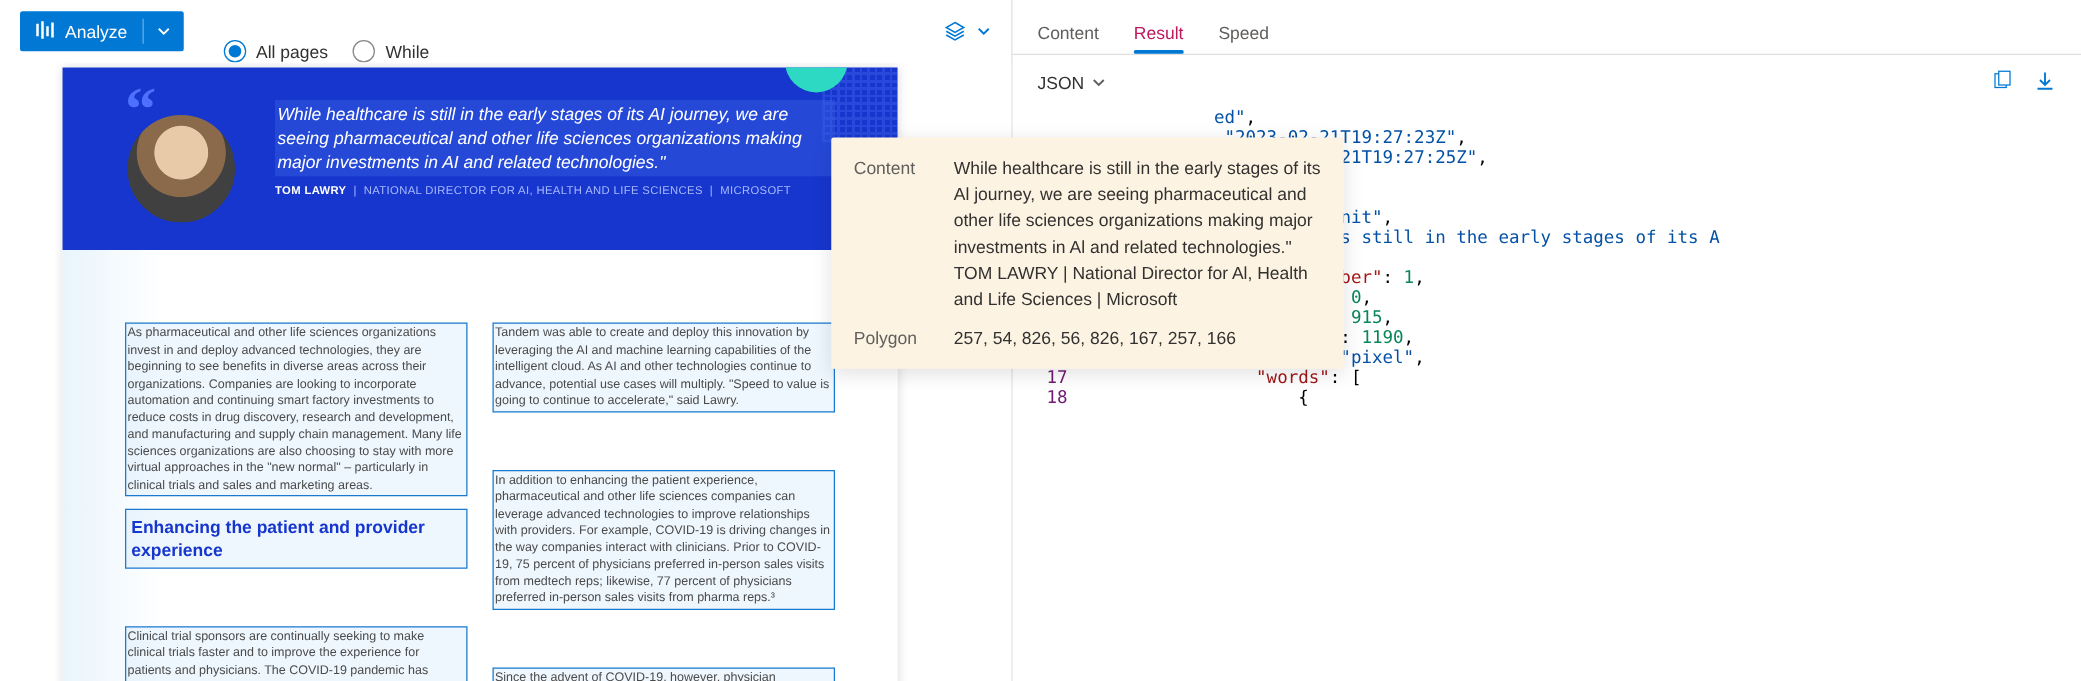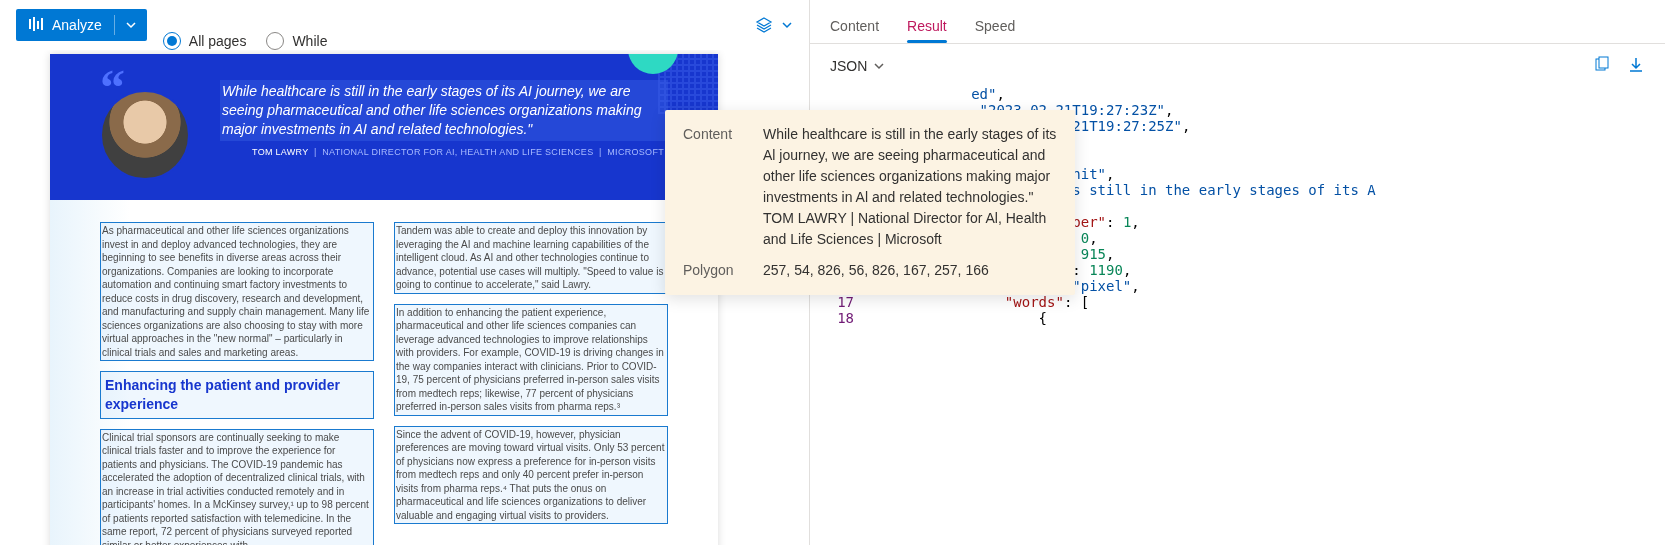--- a/index.html
+++ b/index.html
@@ -1,43 +1,43 @@
 <!DOCTYPE html>
 <html><head>
 <meta charset="utf-8">
 <style>
 * { box-sizing: border-box; margin: 0; padding: 0; }
 body { font-family: "Segoe UI", -apple-system, sans-serif; font-size: 14px; color: #323130; background: #fff; width: 1665px; height: 545px; overflow: hidden; }
 .app { display: flex; height: 545px; }
 .left-pane { width: 810px; display: flex; flex-direction: column; border-right: 1px solid #e1dfdd; }
-.toolbar { display: flex; align-items: center; padding: 8px 16px; gap: 16px; height: 50px; }
+.toolbar { display: flex; align-items: center; padding: 8px 16px; gap: 32px; height: 50px; }
 .analyze-btn { background: #0078d4; color: #fff; border: none; border-radius: 2px; display: flex; align-items: center; height: 32px; cursor: pointer; }
 .analyze-main { display: flex; align-items: center; gap: 8px; padding: 0 12px; font-size: 14px; }
 .analyze-sep { width: 1px; height: 20px; background: rgba(255,255,255,0.4); }
 .analyze-caret { padding: 0 10px; display: flex; align-items: center; }
 .radio-group { display: flex; align-items: center; gap: 20px; }
 .radio { display: flex; align-items: center; gap: 8px; cursor: pointer; margin-top: 32px; }
 .radio-circle { width: 18px; height: 18px; border: 1px solid #8a8886; border-radius: 50%; display: flex; align-items: center; justify-content: center; }
 .radio.selected .radio-circle { border-color: #0078d4; }
 .radio-dot { width: 10px; height: 10px; background: #0078d4; border-radius: 50%; }
 .toolbar-right { margin-left: auto; display: flex; align-items: center; gap: 8px; color: #0078d4; }
 .doc-viewer { flex: 1; background: #fff; padding: 4px 50px; position: relative; overflow: hidden; }
 .doc-page { width: 668px; background: #fff; box-shadow: 0 0 8px rgba(0,0,0,0.15); position: relative; }
 .doc-hero { background: #1736ce; padding: 26px 50px 20px; display: flex; gap: 30px; align-items: flex-start; position: relative; overflow: hidden; }
 .hero-deco { position: absolute; top: -30px; right: 40px; width: 50px; height: 50px; background: #2ed9c3; border-radius: 50%; }
 .hero-dots { position: absolute; top: 0; right: 0; width: 60px; height: 60px; background: repeating-linear-gradient(0deg, #3a5ce8 0 2px, transparent 2px 6px), repeating-linear-gradient(90deg, #3a5ce8 0 2px, transparent 2px 6px); opacity: 0.5; }
 .hero-quote-mark { color: #4e70ff; font-size: 50px; font-weight: bold; position: absolute; top: 4px; left: 50px; font-family: Georgia, serif; }
 .avatar { width: 90px; height: 90px; border-radius: 50%; background: radial-gradient(circle at 50% 35%, #e8c9a8 30%, #8a6a4a 31% 50%, #404040 51%); margin-top: 10px; border: 2px solid #1736ce; flex-shrink: 0; }
 .hero-text { flex: 1; }
 .hero-quote { color: #fff; font-style: italic; font-size: 14px; line-height: 1.35; background: rgba(60,100,230,0.4); padding: 2px; }
 .hero-attr { color: #a8baff; font-size: 9px; margin-top: 6px; text-transform: uppercase; letter-spacing: 0.3px; }
-.hero-attr strong { color: #fff; font-weight: 400; margin-left: 32px; }
+.hero-attr strong { color: #fff; font-weight: 700; }
 .doc-body { padding: 22px 50px; display: flex; gap: 20px; font-size: 10px; line-height: 1.35; color: #4a4a4a; background: linear-gradient(90deg, #e8f4fc 0%, #fff 12%); }
 .doc-col { flex: 1; display: flex; flex-direction: column; gap: 10px; }
-.text-block { border: 1px solid #1a7acf; padding: 1px; background: rgba(150,200,250,0.15); }
+.text-block { border: 1px solid #1a7acf; padding: 1px; background: rgba(150,200,250,0.15); margin-top: 36px; }
 .section-heading { color: #1736ce; font-weight: 600; font-size: 14px; border: 1px solid #1a7acf; padding: 4px; background: rgba(150,200,250,0.15); width: fit-content; }
 .right-pane { flex: 1; display: flex; flex-direction: column; }
 .tabs { display: flex; gap: 28px; padding: 8px 20px 0; border-bottom: 1px solid #e1dfdd; height: 44px; align-items: center; }
 .tab { cursor: pointer; padding: 8px 0; color: #605e5c; position: relative; }
 .tab.active { color: #be185d; font-weight: 400; }
 .tab.active::after { content: ""; position: absolute; bottom: -1px; left: 0; right: 0; height: 3px; background: #0078d4; border-radius: 2px; }
 .json-header { display: flex; align-items: flex-end; padding: 12px 20px; gap: 8px; }
 .json-header-right { margin-left: auto; display: flex; gap: 16px; color: #0078d4; }
 .code-area { flex: 1; overflow: auto; font-family: "Consolas", monospace; font-size: 14px; padding-left: 0; }
 .code-line { display: flex; }

